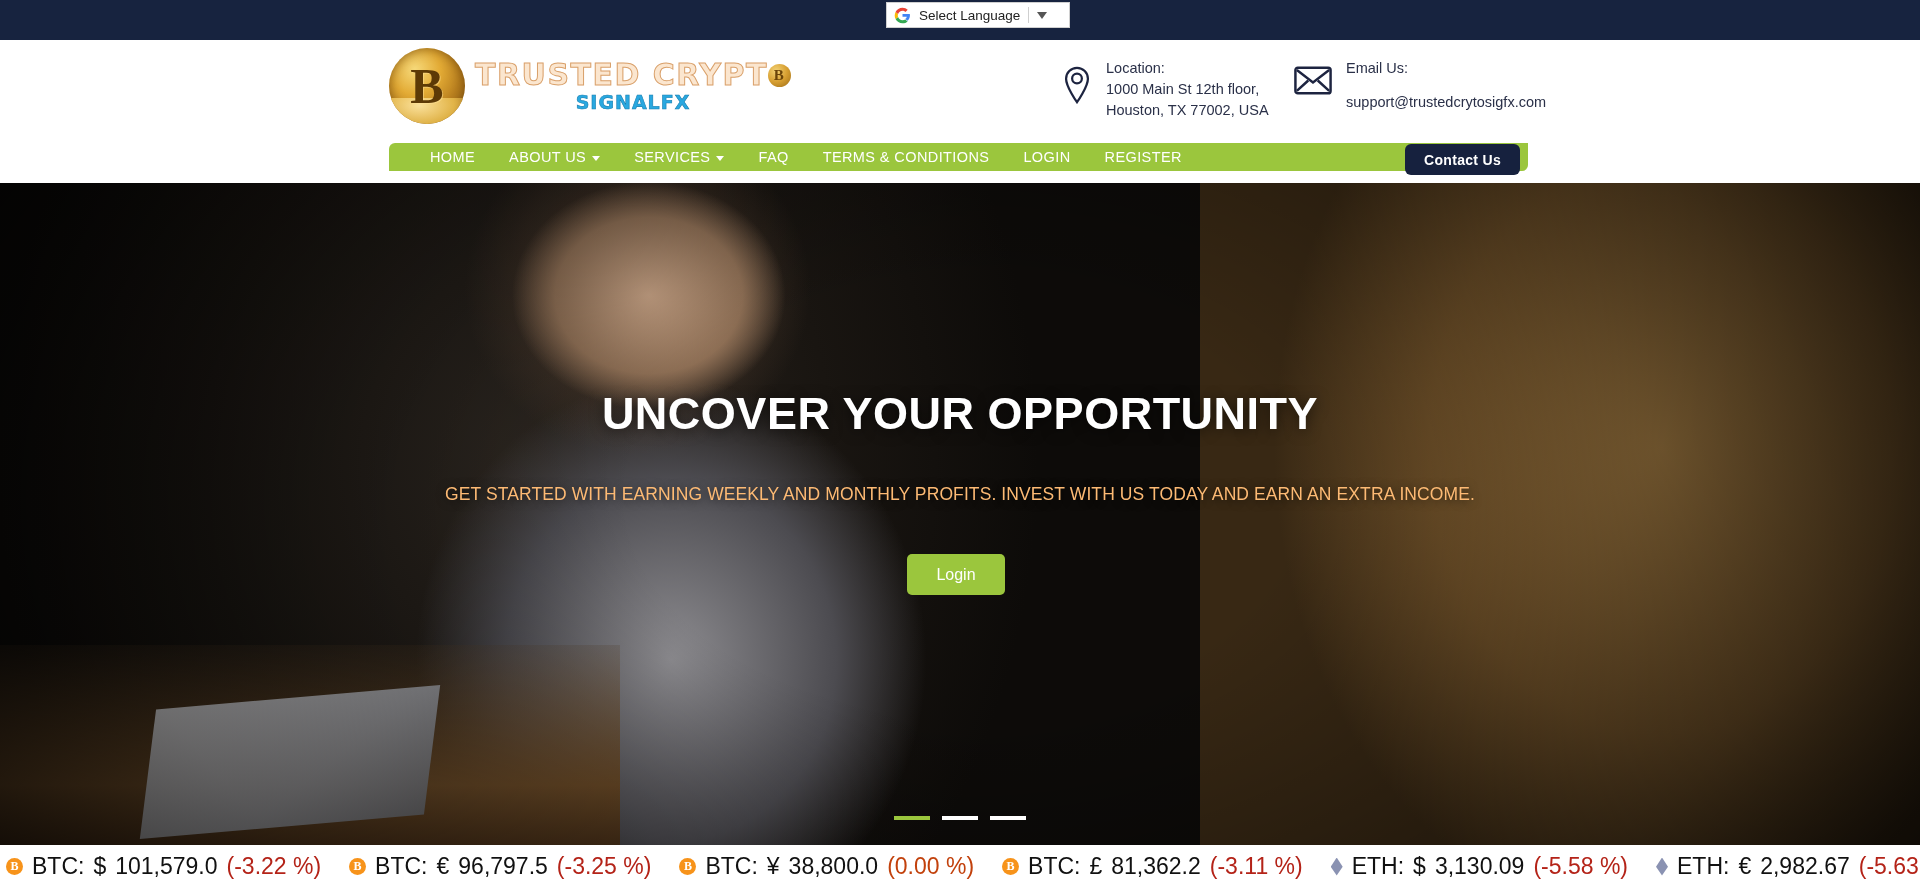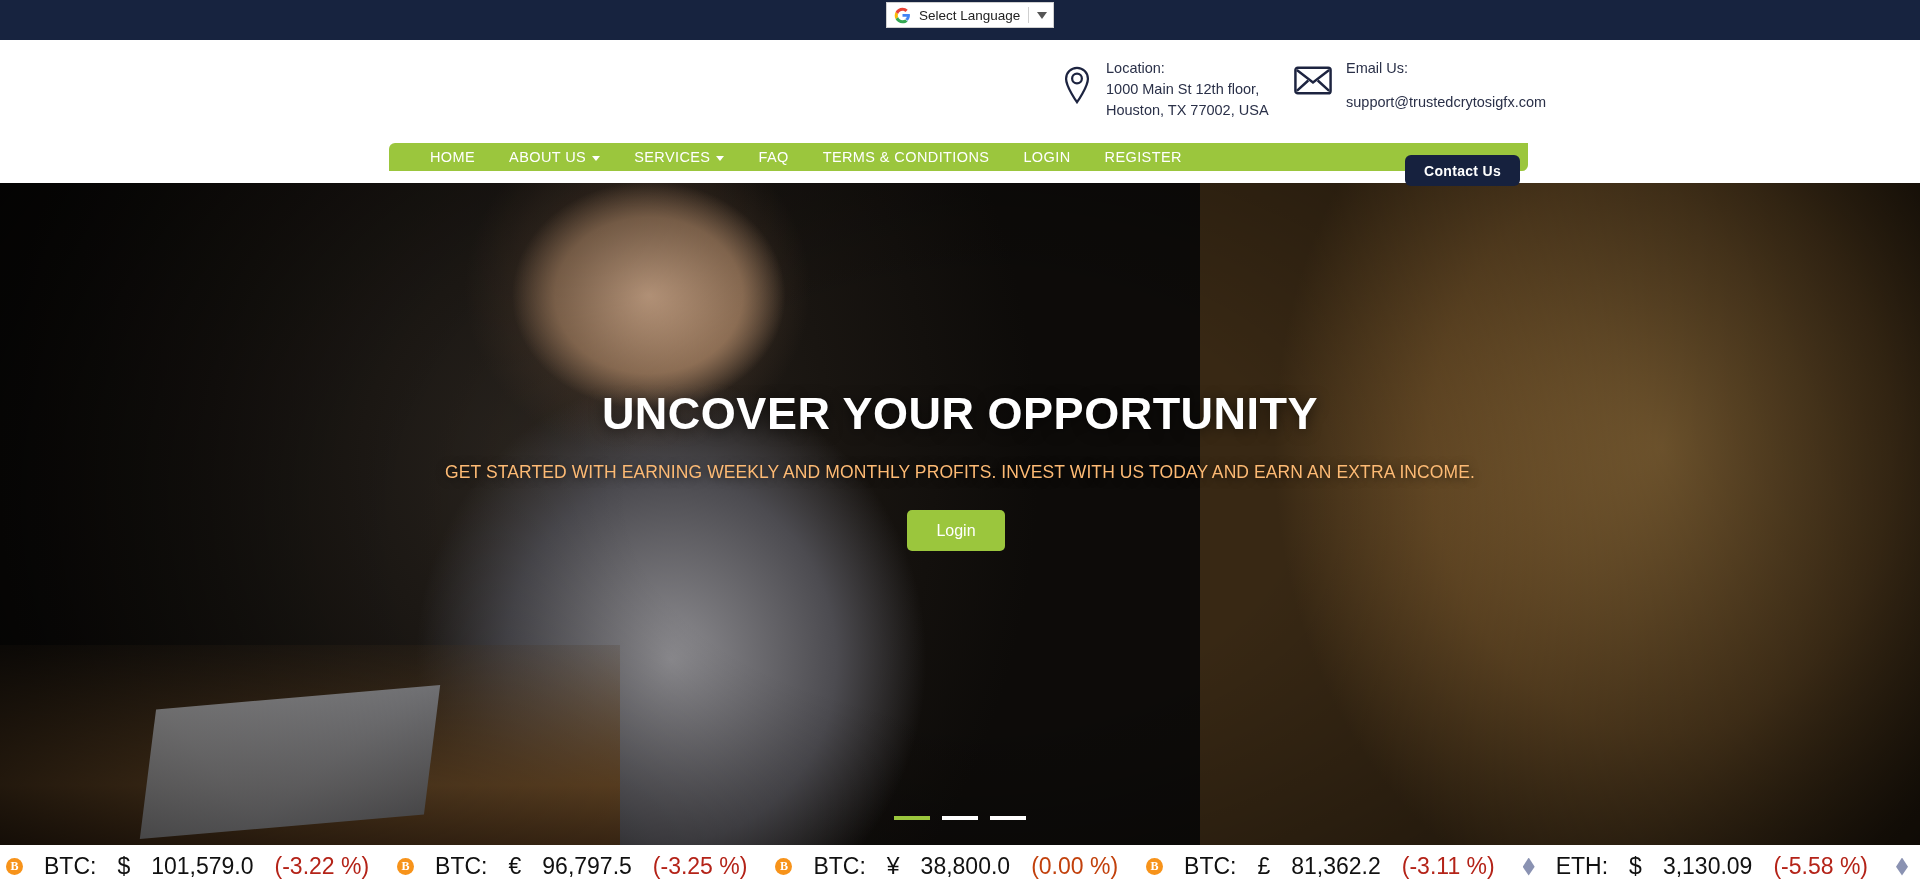--- a/index.html
+++ b/index.html
@@ -15,21 +15,21 @@
     position: absolute; top: 0; left: 0;
     width: 1920px; height: 40px;
     background: #17233f;
   }
   .gtranslate {
     position: absolute; left: 886px; top: 2px;
     height: 26px;
     background: #ffffff;
     border: 1px solid #d0d0d0;
     display: flex; align-items: center;
-    padding: 0 6px 0 7px;
+    padding: 0 22px 0 7px;
     gap: 8px;
   }
   .g-logo { width: 17px; height: 17px; display:block; }
   .gt-label {
     font-size: 13.5px; color: #222; white-space: nowrap;
     font-family: "Liberation Sans", sans-serif;
   }
   .gt-sep { width:1px; height:16px; background:#cfcfcf; }
   .gt-caret {
     width: 0; height: 0;
@@ -137,21 +137,21 @@
     display: flex; align-items: center; gap: 6px;
   }
   .caret-dn {
     width: 0; height: 0;
     border-left: 4px solid transparent;
     border-right: 4px solid transparent;
     border-top: 5px solid #ffffff;
     margin-top: 2px;
   }
   .contact-btn {
-    position: absolute; right: 8px; top: 12px;
+    position: absolute; right: 8px; top: 1px;
     height: 31px; padding: 0 19px;
     background: #16213e;
     color: #ffffff;
     border: none; border-radius: 6px;
     font-size: 14px; font-weight: bold; letter-spacing: .3px;
     font-family: "Liberation Sans", sans-serif;
     cursor: pointer;
     text-align: right;
   }
 
@@ -194,20 +194,21 @@
   }
   .hero-bg .vig {
     position:absolute; inset:0;
     background: radial-gradient(ellipse 1100px 700px at 50% 48%, rgba(0,0,0,0) 30%, rgba(0,0,0,.45) 78%, rgba(0,0,0,.72) 100%);
   }
 
   .hero-content {
     position: absolute; inset: 0;
     display: flex; flex-direction: column; align-items: center;
     padding-top: 205px;
+    gap: 22px;
   }
   .hero-title {
     color: #ffffff;
     font-size: 45px;
     font-weight: bold;
     letter-spacing: .5px;
     text-shadow: 0 2px 14px rgba(0,0,0,.55);
     white-space: nowrap;
   }
   .hero-sub {
@@ -239,21 +240,21 @@
   
   .ticker {
     position: absolute; left: 0; top: 845px;
     width: 1920px; height: 43px;
     background: #ffffff;
     display: flex; align-items: center;
     overflow: hidden;
     white-space: nowrap;
   }
   .tick {
-    display: inline-flex; align-items: center; gap: 21px;
+    display: inline-flex; align-items: center; gap: 9px;
     padding: 0 14px;
     font-size: 23px;
     color: #111;
     font-family: "Liberation Sans", sans-serif;
   }
   .tick:first-child { padding-left: 6px; }
   .ic-btc {
     width: 17px; height: 17px; border-radius: 50%;
     background: #f7931a; flex: none;
     position: relative;
@@ -284,20 +285,31 @@
       <path fill="#EA4335" d="M24 10.6c4.1 0 6.9 1.8 8.5 3.3l6.2-6C34.9 4.4 29.9 2 24 2 15.4 2 8 6.8 4.4 13.9l7.1 5.6C13.3 14.3 18.2 10.6 24 10.6z"></path>
     </svg>
     <span class="gt-label">Select Language</span>
     <span class="gt-sep"></span>
     <span class="gt-caret"></span>
   </div>
 </div>
 
 <div class="header">
 
+  <div class="logo-wrap">
+    <div class="coin">
+        <span class="gleam"></span>
+      </div>
+    <div class="wordmark">
+      <div class="wm-main">
+        <span>TRUSTED CRYPT</span><span class="wm-o"></span>
+      </div>
+      <div class="wm-sub">SIGNALFX</div>
+    </div>
+  </div>
 
   <div class="contact-block cb-location">
     <svg class="ci" width="30" height="38" viewBox="0 0 24 32">
       <path d="M12 1.5C6.9 1.5 2.8 5.6 2.8 10.7c0 6.8 9.2 19.8 9.2 19.8s9.2-13 9.2-19.8C21.2 5.6 17.1 1.5 12 1.5z" fill="none" stroke="#1d2440" stroke-width="1.9"></path>
       <circle cx="12" cy="10.6" r="4.1" fill="none" stroke="#1d2440" stroke-width="1.9"></circle>
     </svg>
     <div class="contact-text">
       <span class="lbl">Location:</span>
       <span class="lbl">1000 Main St 12th floor,</span>
       <span class="lbl">Houston, TX 77002, USA</span>

